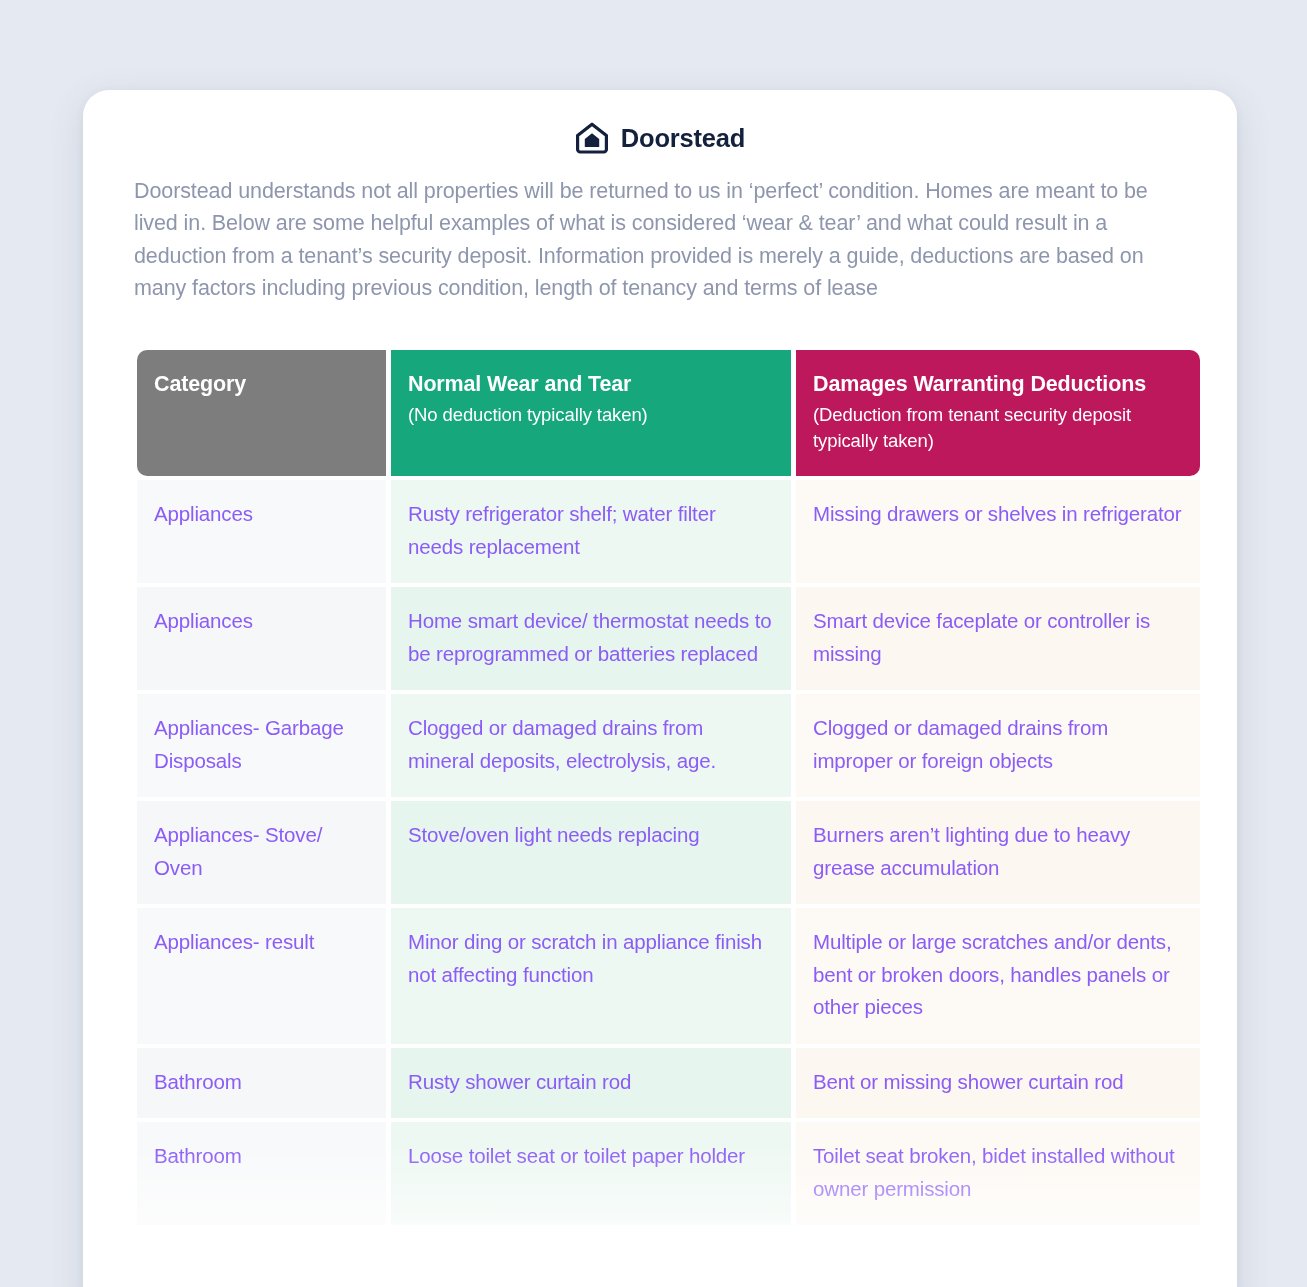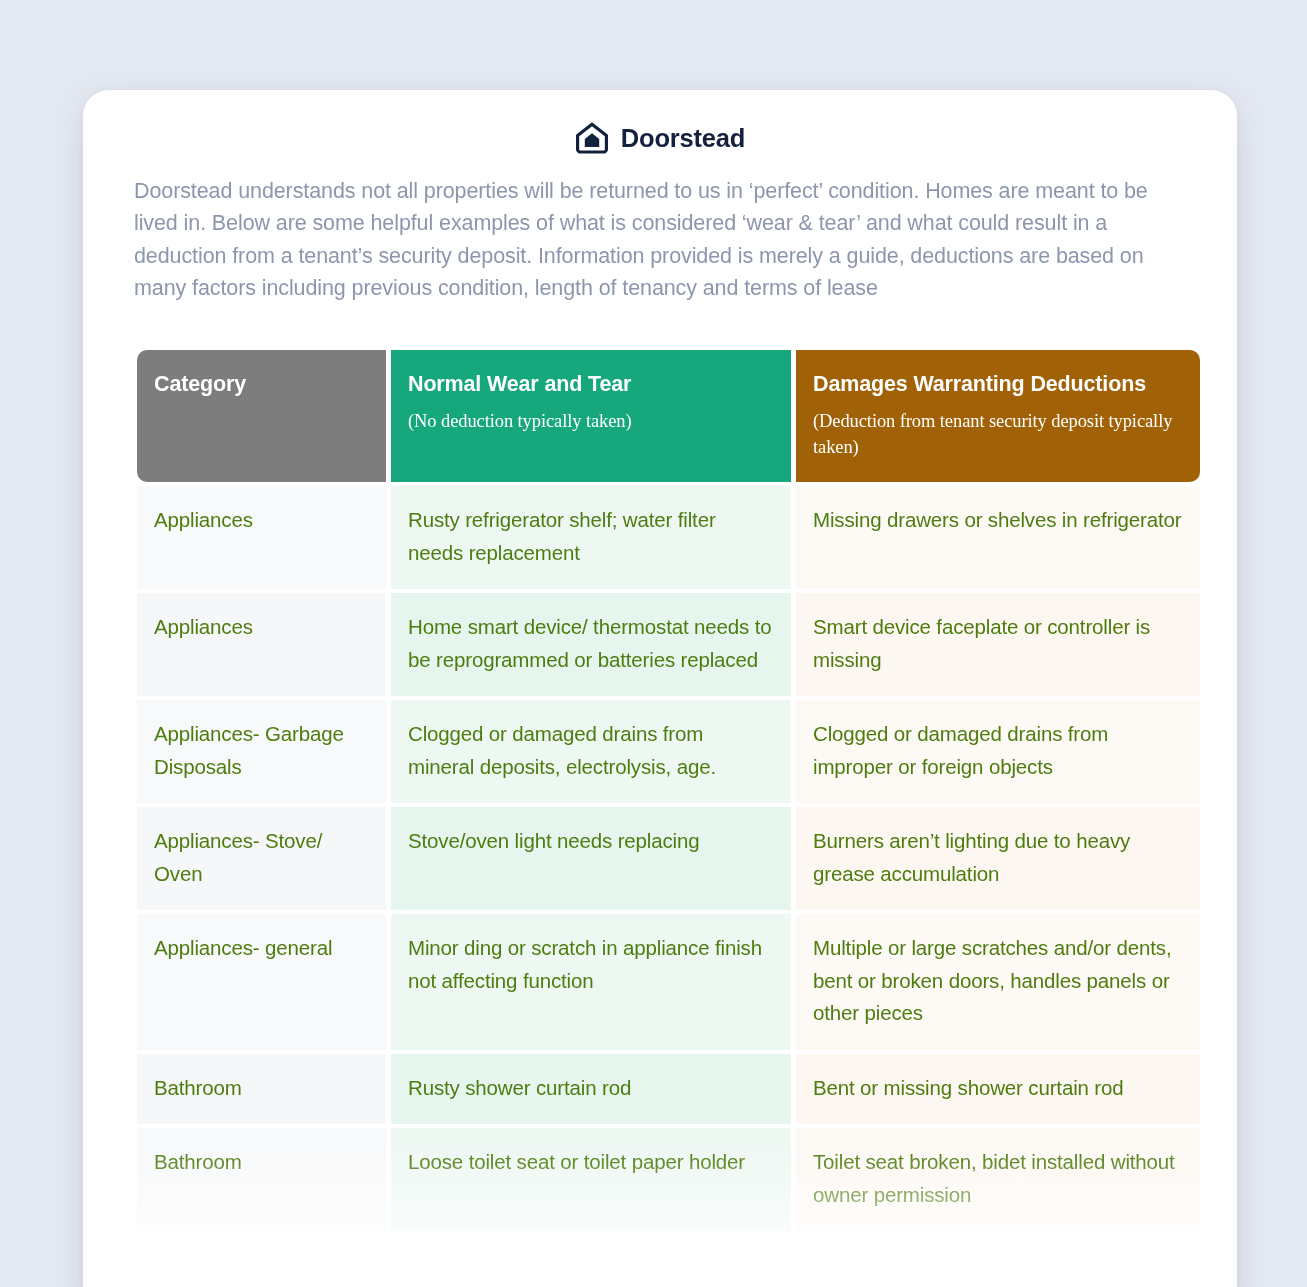--- a/index.html
+++ b/index.html
@@ -96,45 +96,44 @@
   .col-damage { width: 404px; }
 
   thead th {
     vertical-align: top;
     text-align: left;
     padding: 20px 17px 22px 17px;
     color: #ffffff;
   }
   th.h-cat    { background: #7d7d7d; border-radius: 10px 0 0 10px; margin-top: 27px; }
   th.h-wear   { background: #16a87c; }
-  th.h-damage { background: #a16207; border-radius: 0 10px 10px 0; }
+  th.h-damage { background: #be185d; border-radius: 0 10px 10px 0; }
 
   .h-title {
     display: block;
     font-size: 21.5px;
     font-weight: 700;
     letter-spacing: -0.15px;
     line-height: 28px;
   }
   .h-sub {
     display: block;
-    margin-top: 10px;
+    margin-top: 4px;
     font-size: 18.5px;
     font-weight: 400;
     line-height: 26px;
     letter-spacing: -0.1px;
-    font-family: Liberation Serif, serif;
   }
 
   tbody td {
     vertical-align: top;
     padding: 18px 17px 20px 17px;
     font-size: 20.5px;
     line-height: 32.5px;
-    color: #4d7c0f;
+    color: #8b5cf6;
     letter-spacing: -0.15px;
   }
 
   
   tbody tr.odd  td.c-cat    { background: #f8f9fa; }
   tbody tr.odd  td.c-wear   { background: #eef8f3; }
   tbody tr.odd  td.c-damage { background: #fdf9f4; }
 
   tbody tr.even td.c-cat    { background: #f6f7f8; }
   tbody tr.even td.c-wear   { background: #e6f6ee; }
@@ -211,21 +210,21 @@
             <td class="c-cat">Appliances- Garbage Disposals</td>
             <td class="c-wear">Clogged or damaged drains from mineral deposits, electrolysis, age.</td>
             <td class="c-damage">Clogged or damaged drains from improper or foreign objects</td>
           </tr>
           <tr class="even">
             <td class="c-cat">Appliances- Stove/ Oven</td>
             <td class="c-wear">Stove/oven light needs replacing</td>
             <td class="c-damage">Burners aren’t lighting due to heavy grease accumulation</td>
           </tr>
           <tr class="odd">
-            <td class="c-cat">Appliances- general</td>
+            <td class="c-cat">Appliances- result</td>
             <td class="c-wear">Minor ding or scratch in appliance finish not affecting function</td>
             <td class="c-damage">Multiple or large scratches and/or dents, bent or broken doors, handles panels or other pieces</td>
           </tr>
           <tr class="even">
             <td class="c-cat">Bathroom</td>
             <td class="c-wear">Rusty shower curtain rod</td>
             <td class="c-damage">Bent or missing shower curtain rod</td>
           </tr>
           <tr class="odd">
             <td class="c-cat">Bathroom</td>

